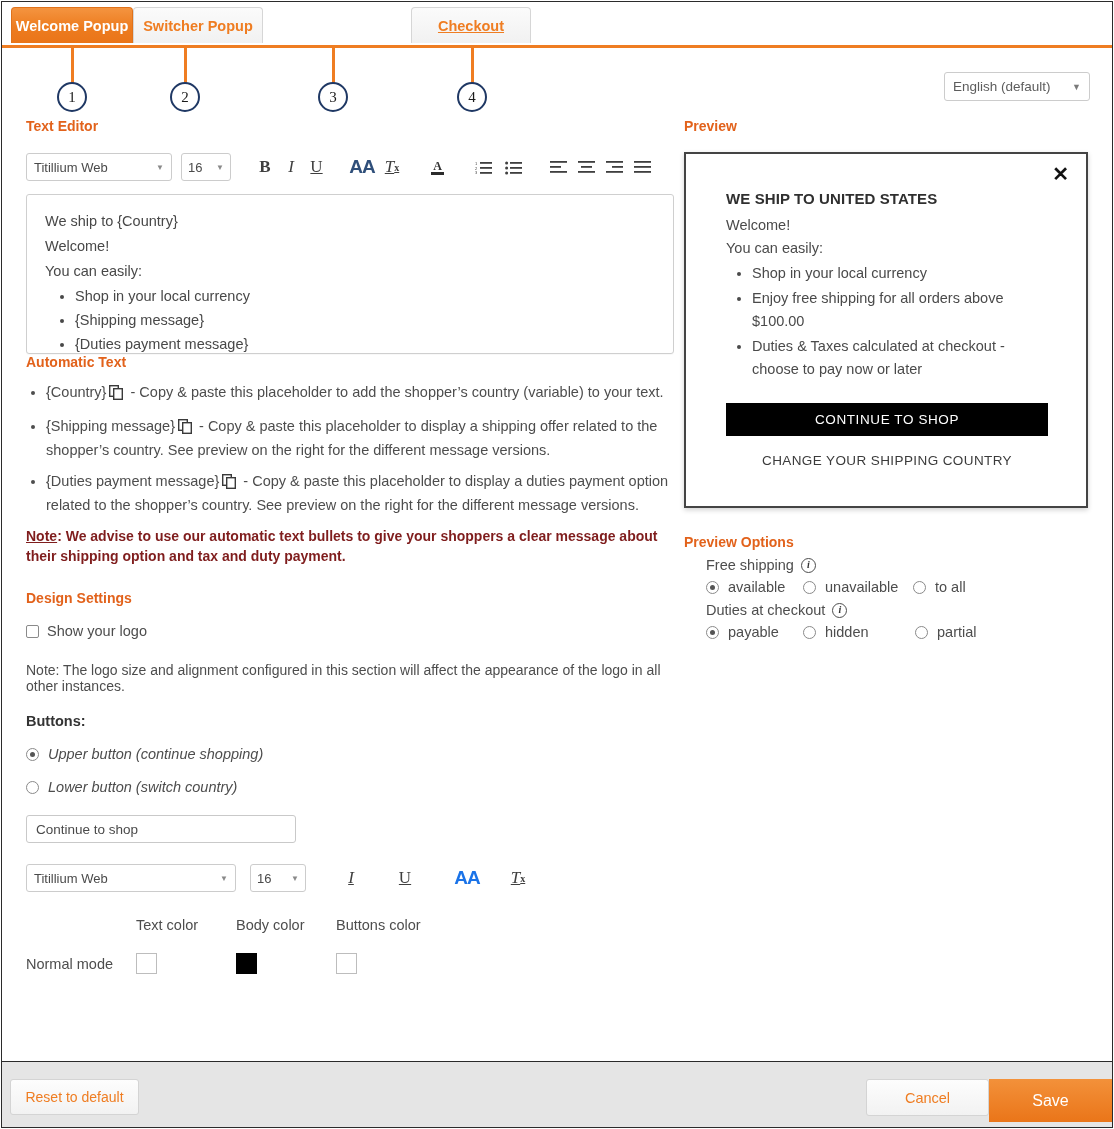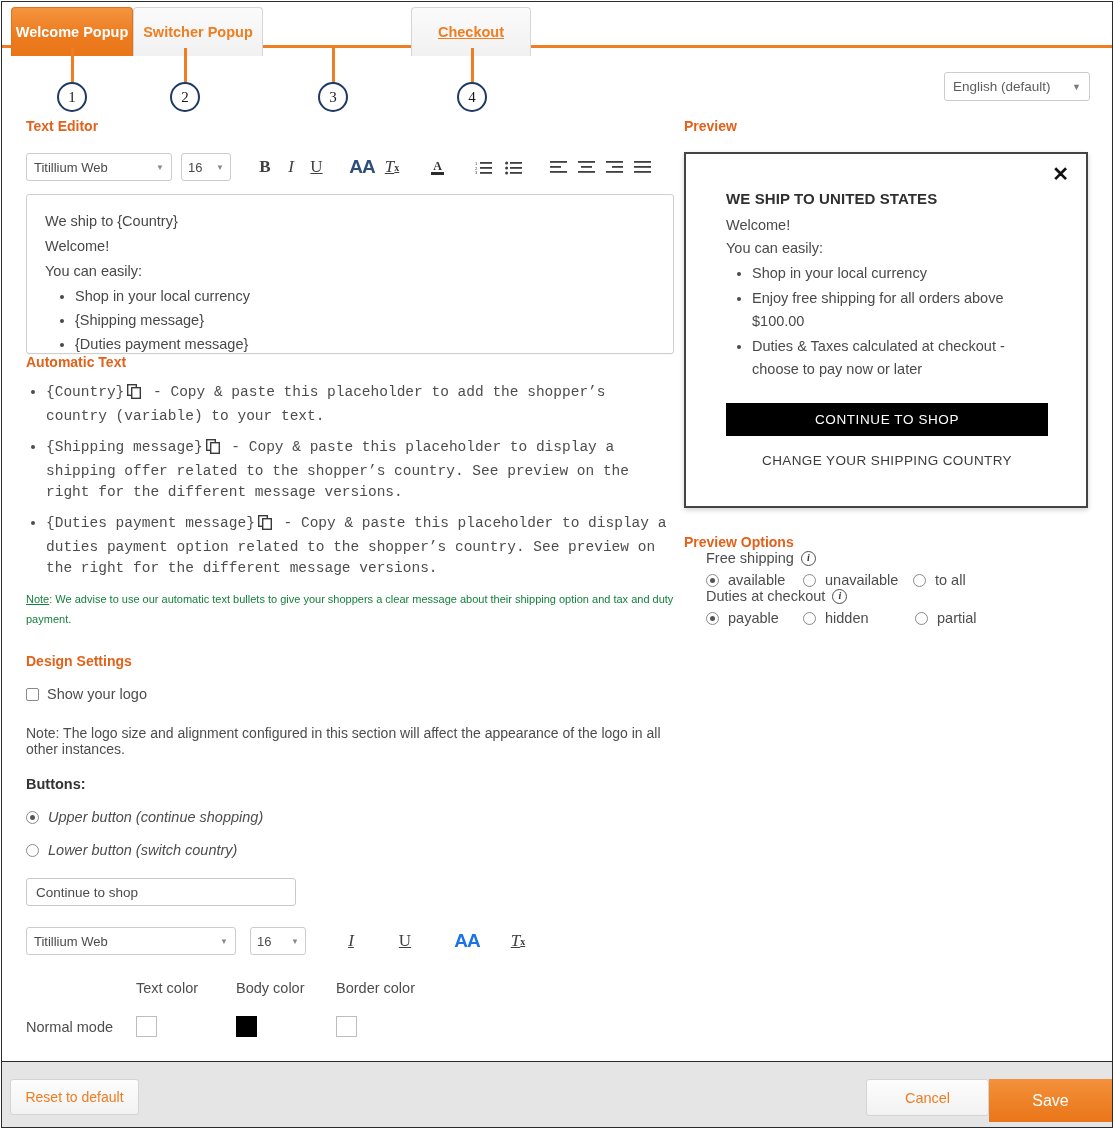--- a/index.html
+++ b/index.html
@@ -30,21 +30,21 @@
   .tabbar {
     position: relative;
     height: 46px;
     border-bottom: 3px solid #ef7d22;
     background: #fff;
     padding-left: 9px;
   }
   .tab {
     position: absolute;
     top: 5px;
-    height: 49px;
+    height: 36px;
     display: flex; align-items: center; justify-content: center;
     font-size: 14.5px;
     font-weight: bold;
     border: 1px solid #d6d6d6;
     border-bottom: none;
     border-top-left-radius: 4px;
     border-top-right-radius: 4px;
     background: linear-gradient(to bottom,#fbfbfb 0%, #f1f1f1 100%);
     color: #ef7d22;
     cursor: pointer;
@@ -145,38 +145,39 @@
     border: 1px solid #cfcfcf;
     border-radius: 3px;
     background: #fff;
     padding: 14px 18px 10px 18px;
     box-shadow: 0 1px 1px rgba(0,0,0,.03);
   }
   .rte-line { font-size: 14.5px; color: #484848; line-height: 25px; }
   .rte-ul { margin: 0; padding-left: 30px; }
   .rte-ul li { font-size: 14.5px; color: #484848; line-height: 24px; }
 
-  .auto-list { margin: 12px 0 0 0; padding-left: 20px; font-family: Liberation Mono, monospace; }
+  .auto-list { margin: 12px 0 0 0; padding-left: 20px; }
   .auto-list li {
     font-size: 14.5px;
     line-height: 21px;
     color: #4d4d4d;
     margin-bottom: 10px;
   }
   .copy-ico {
     display: inline-block;
     vertical-align: -3px;
     margin: 0 3px;
     cursor: pointer;
   }
   .note-line {
     margin-top: 4px;
-    font-size: 11px;
+    font-size: 14px;
     line-height: 20px;
-    color: #15803d;
+    color: #7f1d1d;
+    font-weight: bold;
   }
   .note-u { text-decoration: underline; }
 
   .chk-row { display: flex; align-items: center; margin-top: 17px; }
   .chk-box {
     width: 13px; height: 13px;
     border: 1px solid #8a8a8a;
     background: #fff;
     border-radius: 2px;
     margin-right: 8px;
@@ -288,20 +289,21 @@
     font-size: 13.5px;
     letter-spacing: .4px;
     color: #3b3b3b;
     cursor: pointer;
   }
   .preview-opts { margin-top: 26px; }
   .po-group { margin-left: 22px; }
   .po-head {
     display: flex; align-items: center;
     font-size: 14.5px; color: #4d4d4d;
+    margin-top: 7px;
   }
   .info-ico {
     display: inline-flex; align-items: center; justify-content: center;
     width: 15px; height: 15px;
     border: 1.4px solid #4d4d4d;
     border-radius: 50%;
     font-size: 10px; font-style: italic;
     font-family: "Liberation Serif", serif;
     font-weight: bold;
     margin-left: 7px;
@@ -547,21 +549,21 @@
       <span class="tb-icon" style="width:62px;text-decoration:underline;font-family:'Liberation Serif',serif;font-size:17px;">U</span>
       <span class="tb-icon" style="width:62px;font-weight:bold;color:#1a73e8;font-size:19px;letter-spacing:-1px;">AA</span>
       <span class="tb-icon" style="width:40px;font-family:'Liberation Serif',serif;font-style:italic;font-size:17px;text-decoration:underline;">T<sub style="font-style:normal;font-weight:bold;font-size:10px;">x</sub></span>
     </div>
 
     <div class="colors-table">
       <div class="colors-head">
         <span class="ct-spacer"></span>
         <span class="color-col-label">Text color</span>
         <span class="color-col-label">Body color</span>
-        <span class="color-col-label">Border color</span>
+        <span class="color-col-label">Buttons color</span>
       </div>
 
       <div class="colors-row">
         <span class="ct-rowlabel">Normal mode</span>
         <span class="swatch-cell">
           <span class="swatch" style="background:#ffffff;"></span>
         </span>
         <span class="swatch-cell">
           <span class="swatch" style="background:#000000;border-color:#000;"></span>
         </span>

